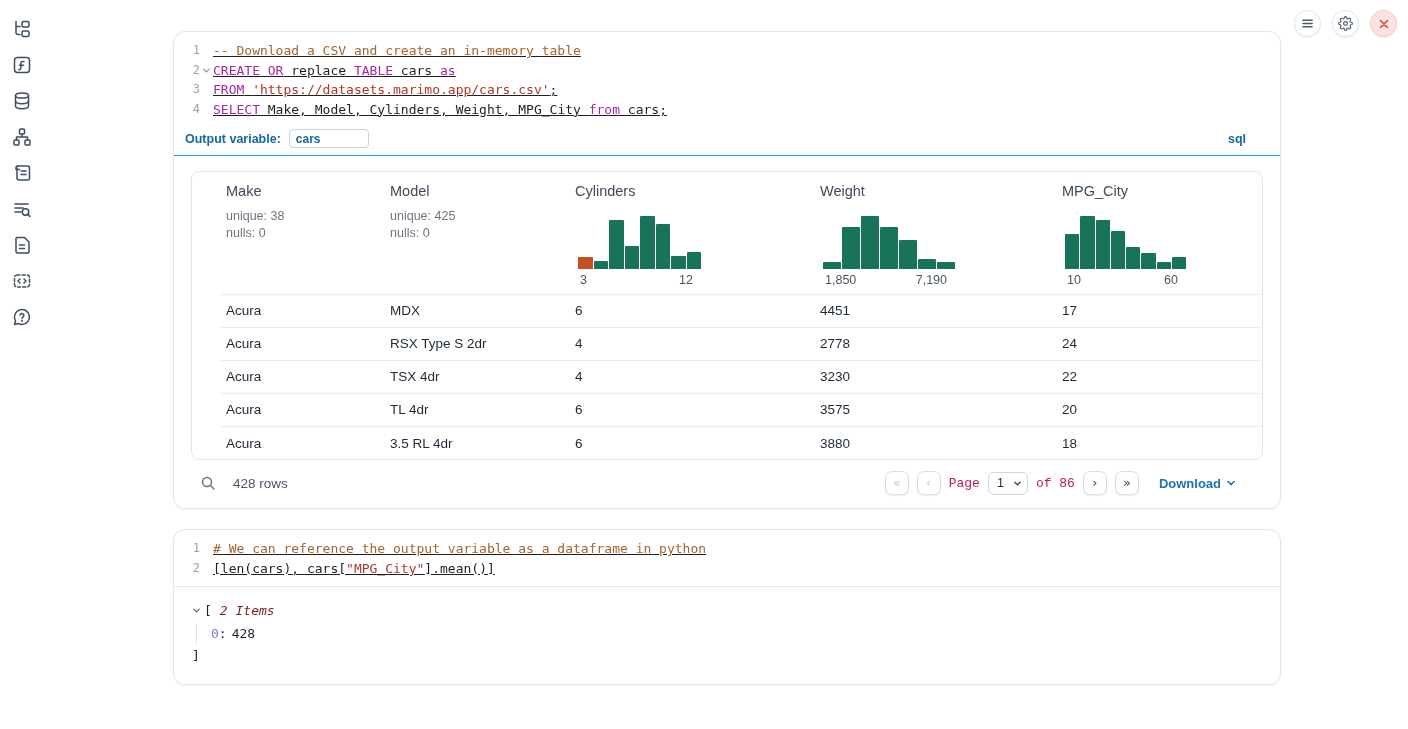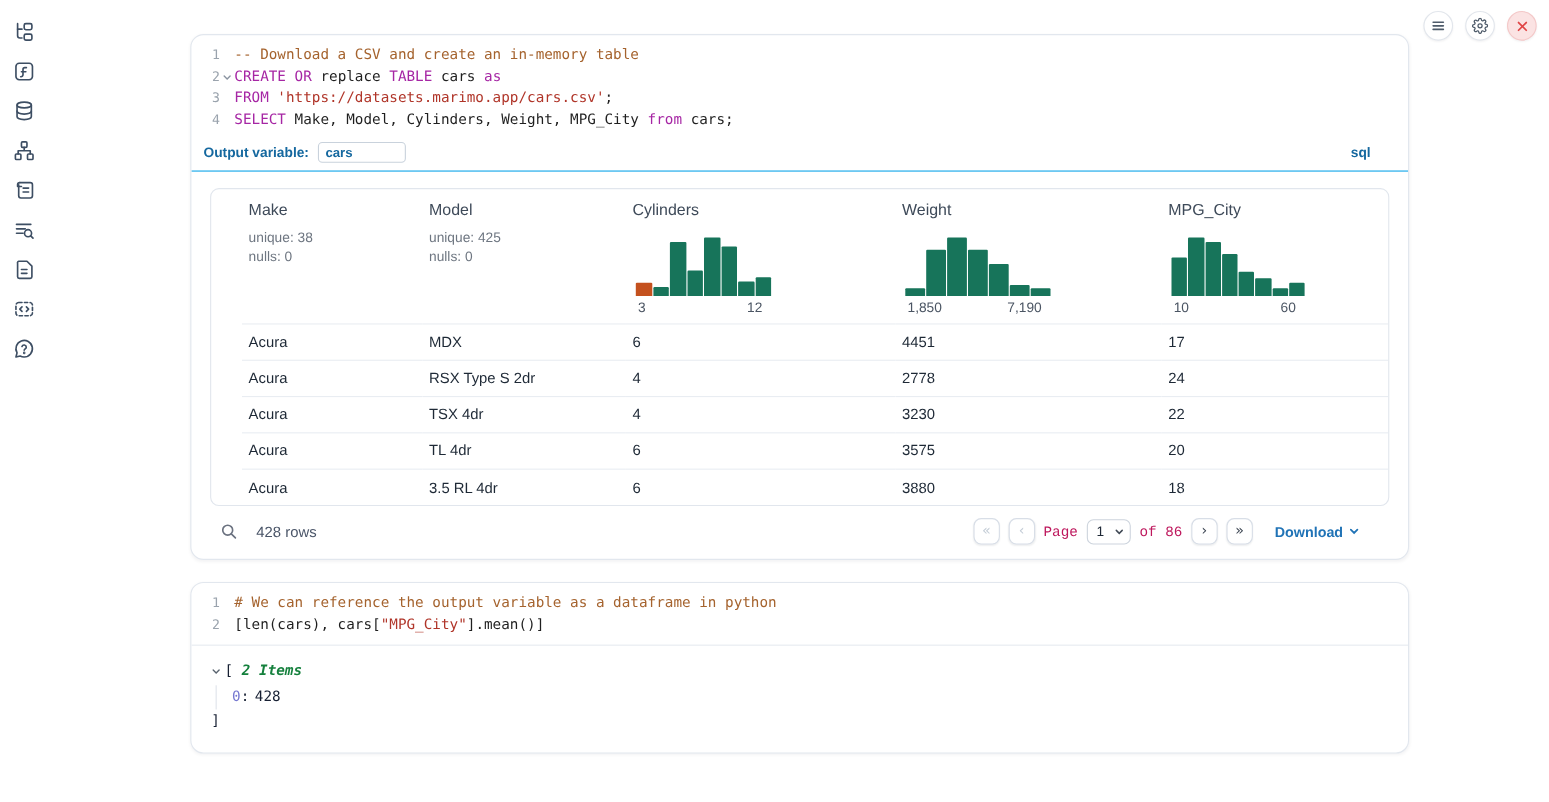--- a/index.html
+++ b/index.html
@@ -25,21 +25,21 @@
   
   .main { position:absolute; left:173px; top:31px; width:1108px; }
   .cell { background:#fff; border:1px solid #e2e7ee; border-radius:12px;
     box-shadow:0 1px 3px rgba(15,23,42,.05); overflow:hidden; }
   .cell + .cell { margin-top:20px; }
 
   .editor { padding:9px 0 7px; font-family:"DejaVu Sans Mono", monospace; font-size:13px; }
   .cm-line { display:flex; line-height:19.6px; }
   .ln { flex:none; width:26px; text-align:right; color:#9aa3ad; font-size:12px; position:relative; }
   .fold { position:absolute; right:-11px; top:5px; line-height:0; }
-  .src { margin-left:13px; white-space:pre; color:#1f1f1f; }
+  .src { margin-left:13px; white-space:pre; color:#1f1f1f;text-decoration:underline; }
   .tok-kw { color:#a626a4; }
   .tok-str { color:#b03529; }
   .tok-comment { color:#a5632e; }
   .tok-plain { color:#1f1f1f; }
 
   .outvar-row { display:flex; align-items:center; padding:3px 34px 7px 11px;
     border-bottom:1px solid #0ea5e9; }
   .outvar-label { font-size:12.5px; font-weight:bold; color:#15689f; }
   .outvar-input { width:80px; height:19px; margin-left:8px; border:1px solid #c9d2dc;
     border-radius:4px; padding:0 6px; font-family:"Liberation Sans",sans-serif;
@@ -84,21 +84,21 @@
     background:#fff; display:flex; align-items:center; justify-content:space-between;
     padding:0 5px 0 8px; font-size:12.5px; color:#1f2937; cursor:pointer; gap:4px; }
   .download-link { margin-left:12px; display:flex; align-items:center; gap:5px;
     font-size:13px; font-weight:bold; color:#2073b6; cursor:pointer; background:none; border:none; }
 
   
   .tree { padding:14px 0 18px 18px; font-family:"DejaVu Sans Mono", monospace;
     font-size:13px; color:#172033; }
   .tree-head { display:flex; align-items:center; line-height:20px; }
   .tree-head .chev { margin-right:3px; display:flex; cursor:pointer; }
-  .tree-items-label { margin-left:8px; font-style:italic; color:#15803d;font-weight:bold; }
+  .tree-items-label { margin-left:8px; font-style:italic; color:#7f1d1d; }
   .tree-body { margin-left:4px; border-left:1px solid #dfe3ea; padding-left:14px; margin-top:2px; }
   .tree-entry { line-height:22.5px; }
   .tree-key { color:#7577d0; }
   .tree-val { color:#172033; font-weight:500; margin-left:5px; }
   .tree-close { line-height:20px; margin-top:1px; }
 </style>
 </head>
 <body>
 
 <nav class="sidebar" id="sidebar-root">

